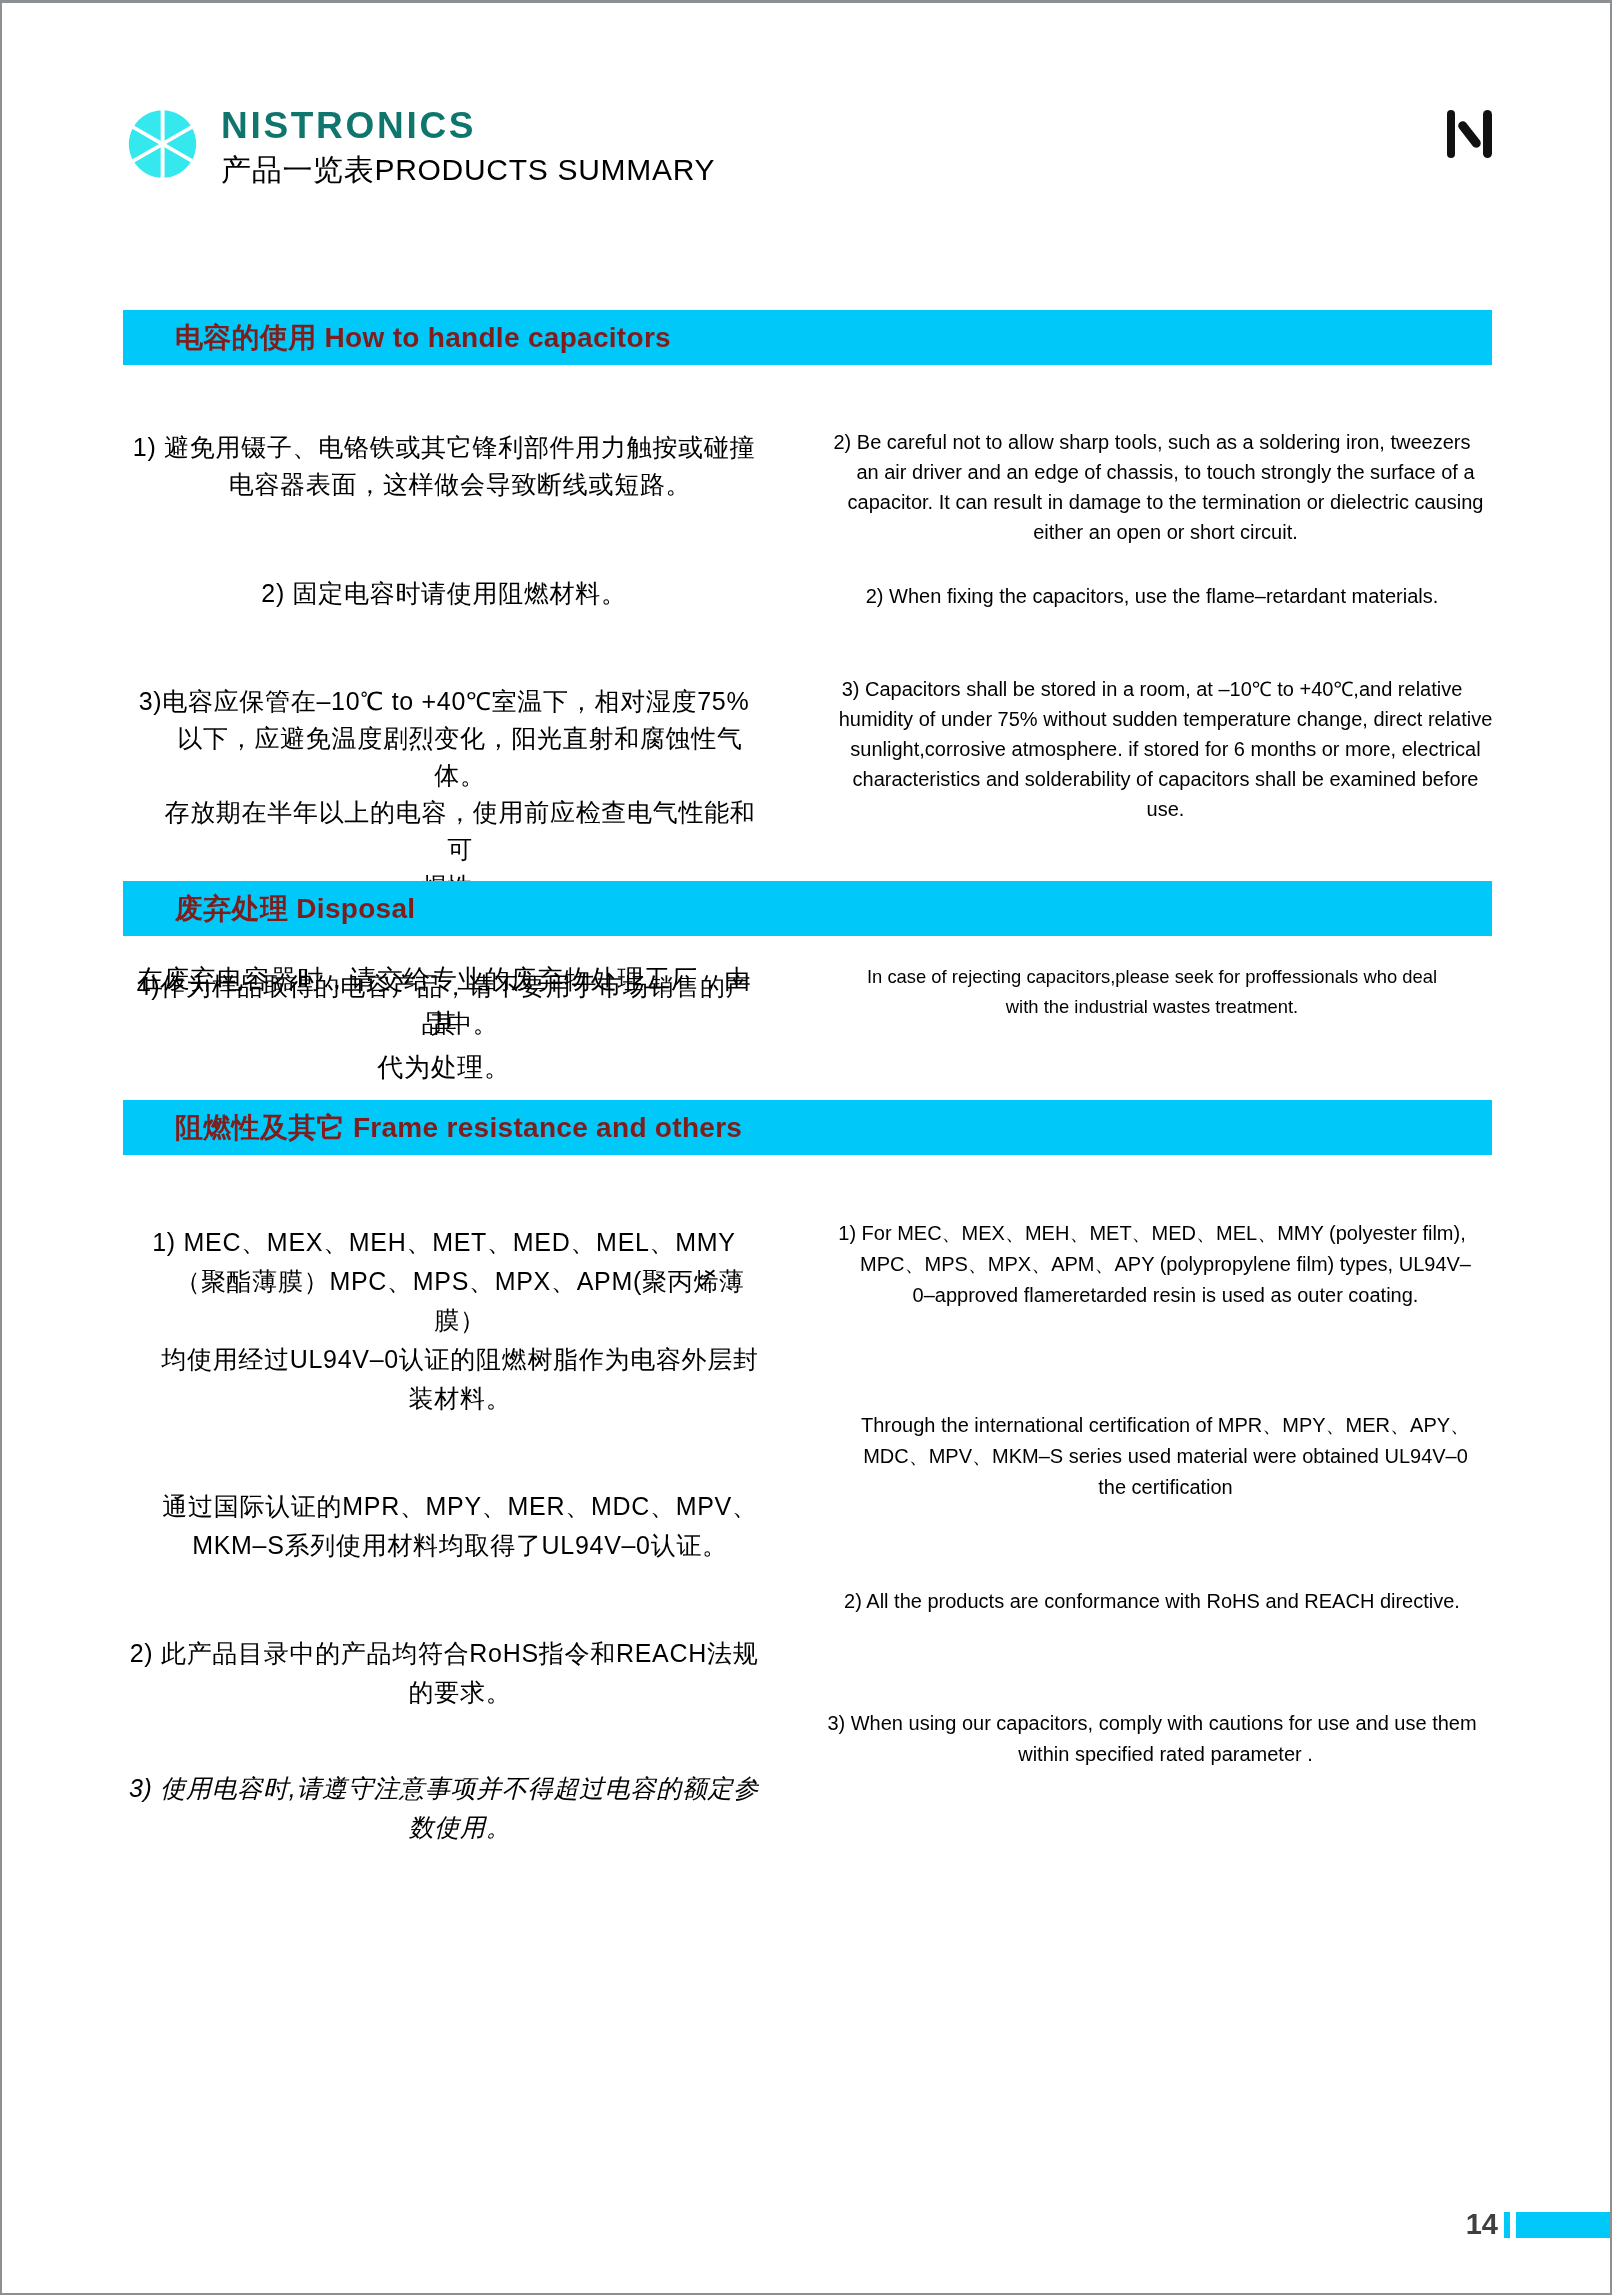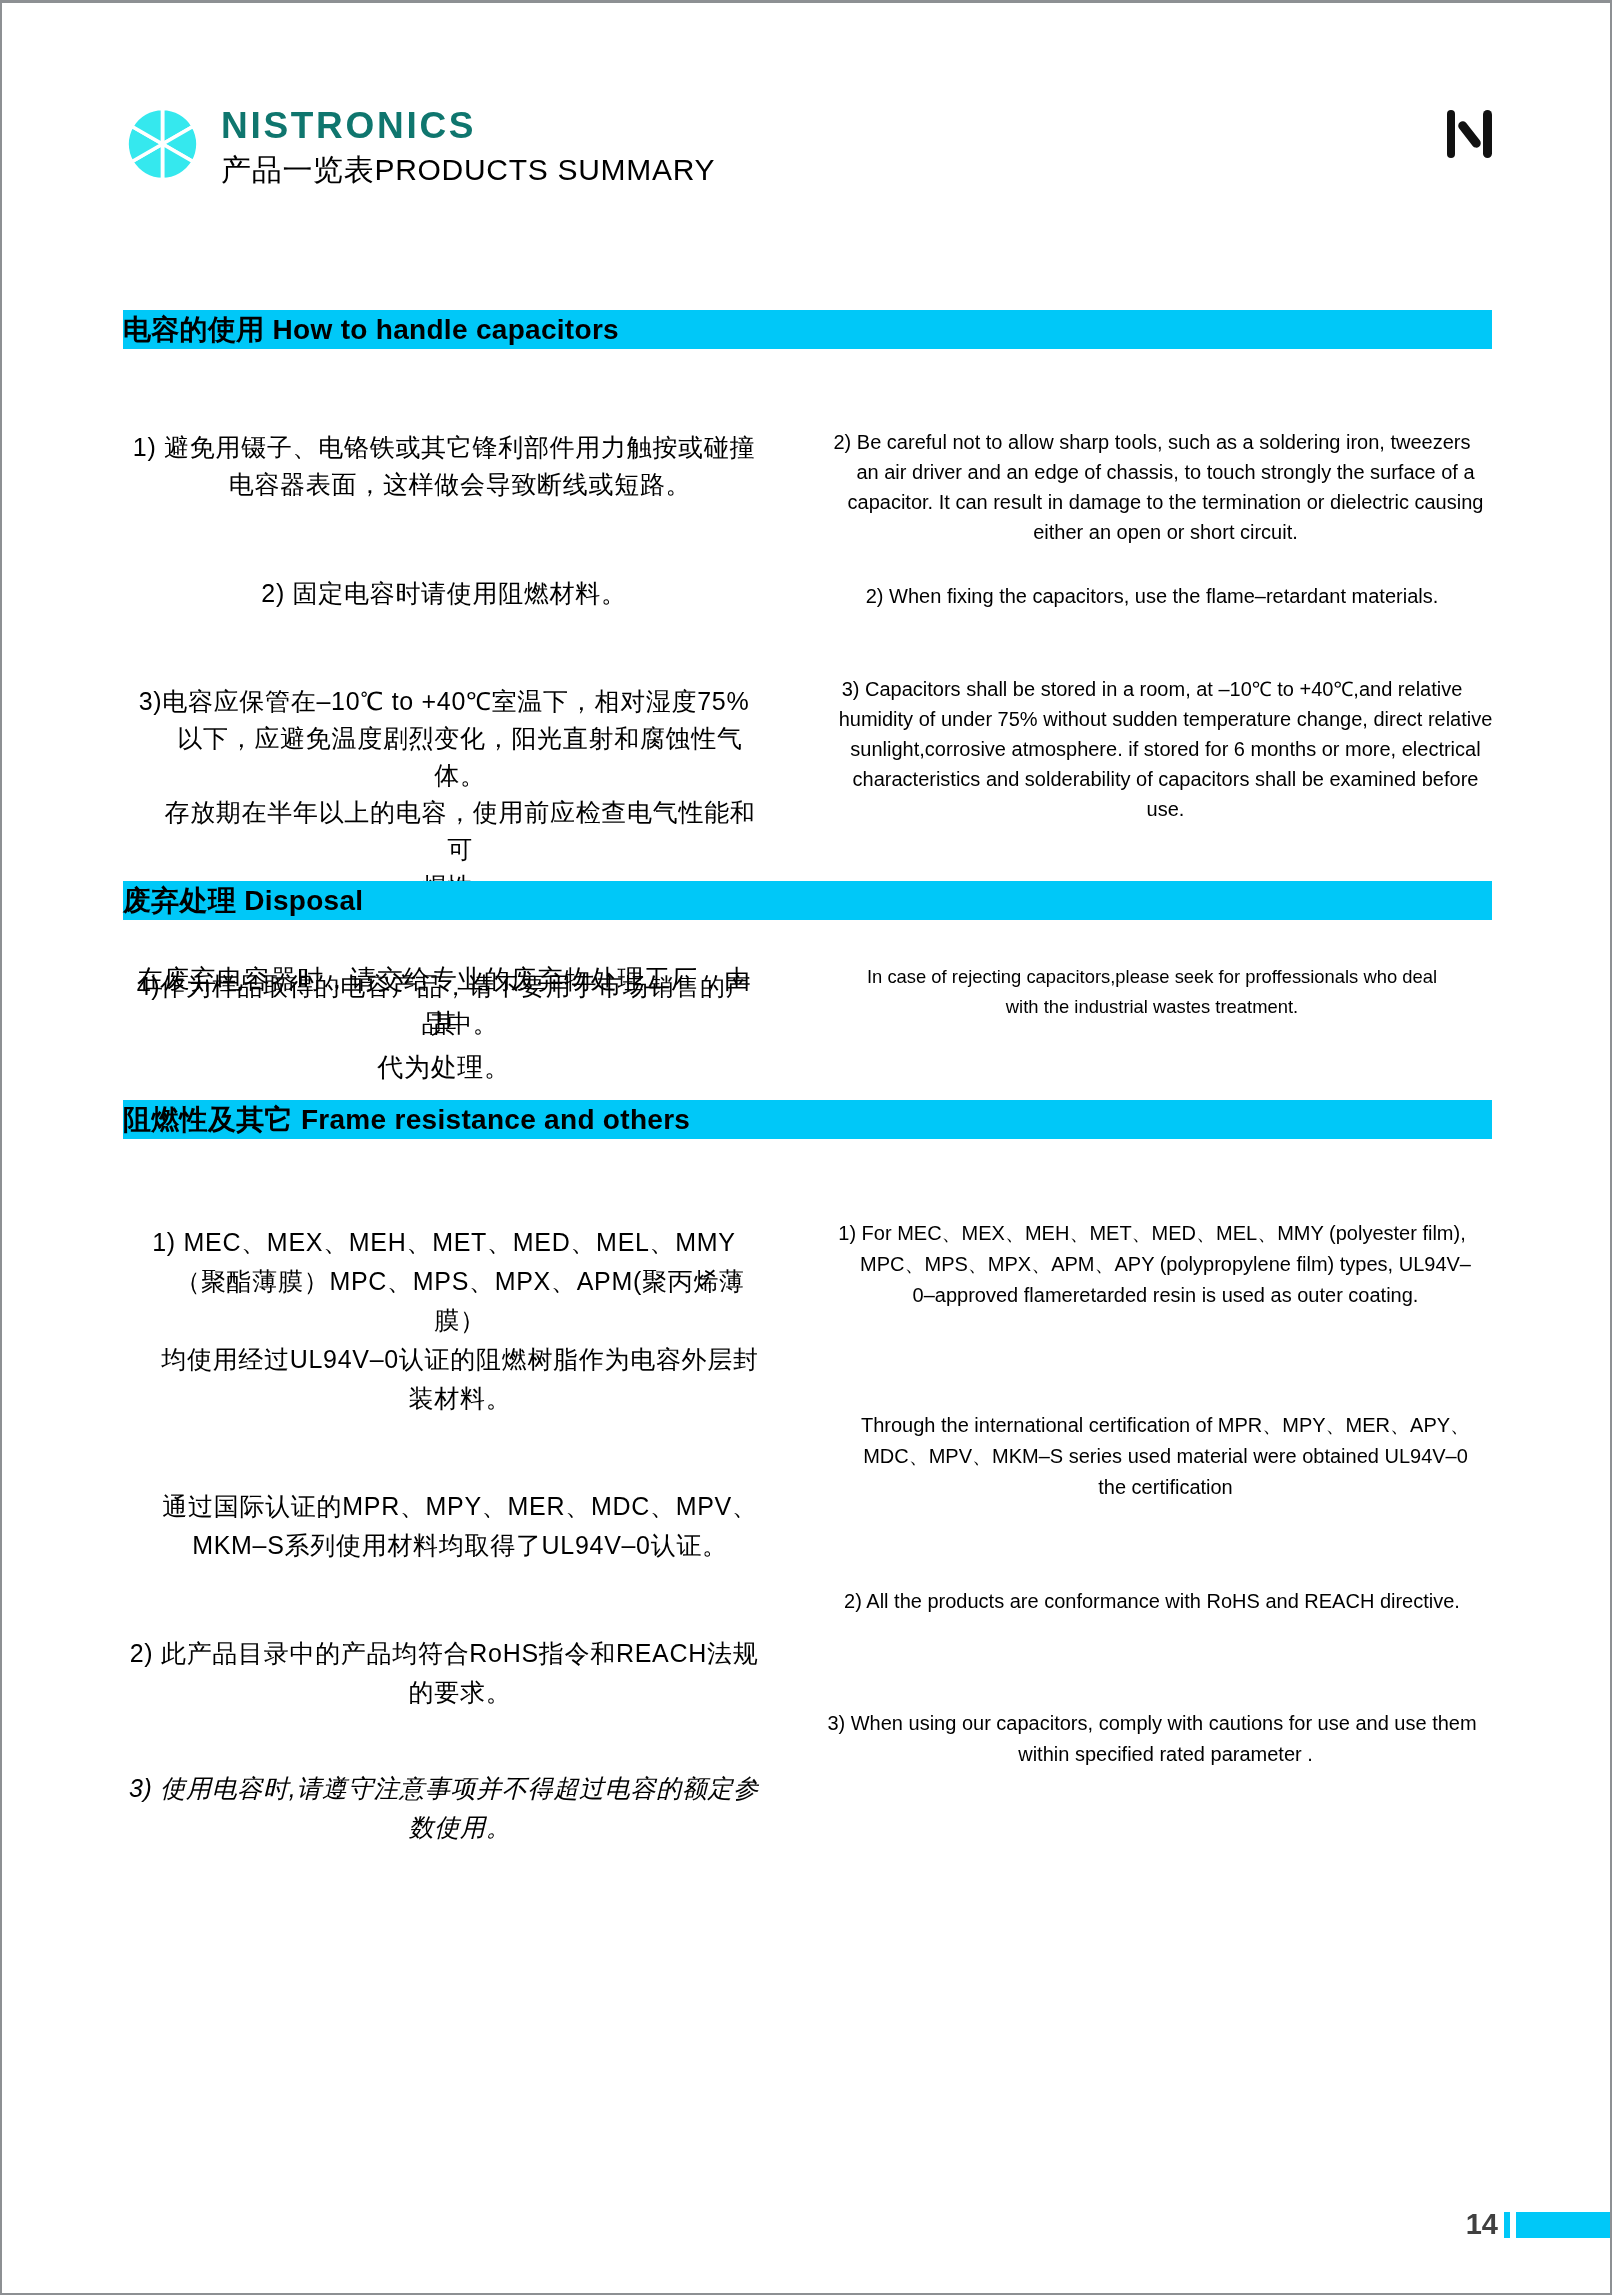--- a/index.html
+++ b/index.html
@@ -19,23 +19,23 @@
   .brand{position:absolute;left:219px;top:102px;font-size:37px;font-weight:bold;
          letter-spacing:2.7px;}
   .subtitle{position:absolute;left:219px;top:147px;font-size:30px;font-weight:400;
             letter-spacing:0.7px;}
   .monogram{position:absolute;left:1439px;top:106px;width:55px;height:51px;}
   .monogram .bar{position:absolute;width:8.9px;height:48px;background:#111;border-radius:4.8px;}
   .monogram .bar.left{left:5.5px;top:1.4px;}
   .monogram .bar.right{left:42px;top:1.4px;}
   .monogram .bar.diag{left:24px;top:9.5px;height:31px;transform:rotate(-38deg);}
   
-  .banner{position:absolute;left:121px;width:1369px;height:39px;
-          display:flex;align-items:center;box-sizing:border-box;
-          color:#000000;font-size:28px;font-weight:bold;letter-spacing:0.3px;}
+  .banner{position:absolute;left:121px;width:1369px;height:55px;
+          display:flex;align-items:center;padding-left:52px;box-sizing:border-box;
+          color:#7f1d1d;font-size:28px;font-weight:bold;letter-spacing:0.3px;}
   .banner.b1{top:307px;}
   .banner.b2{top:878px;}
   .banner.b3{top:1097px;}
   
   .col{position:absolute;white-space:pre-line;text-align:center;}
   .cn{font-size:25px;line-height:37px;font-weight:500;letter-spacing:0.7px;}
   .en{font-size:20px;line-height:31px;}
   .hang-cn{padding-left:32px;text-indent:-32px;}
   .ind-cn{padding-left:32px;}
   .hang-en{padding-left:27px;text-indent:-27px;}

